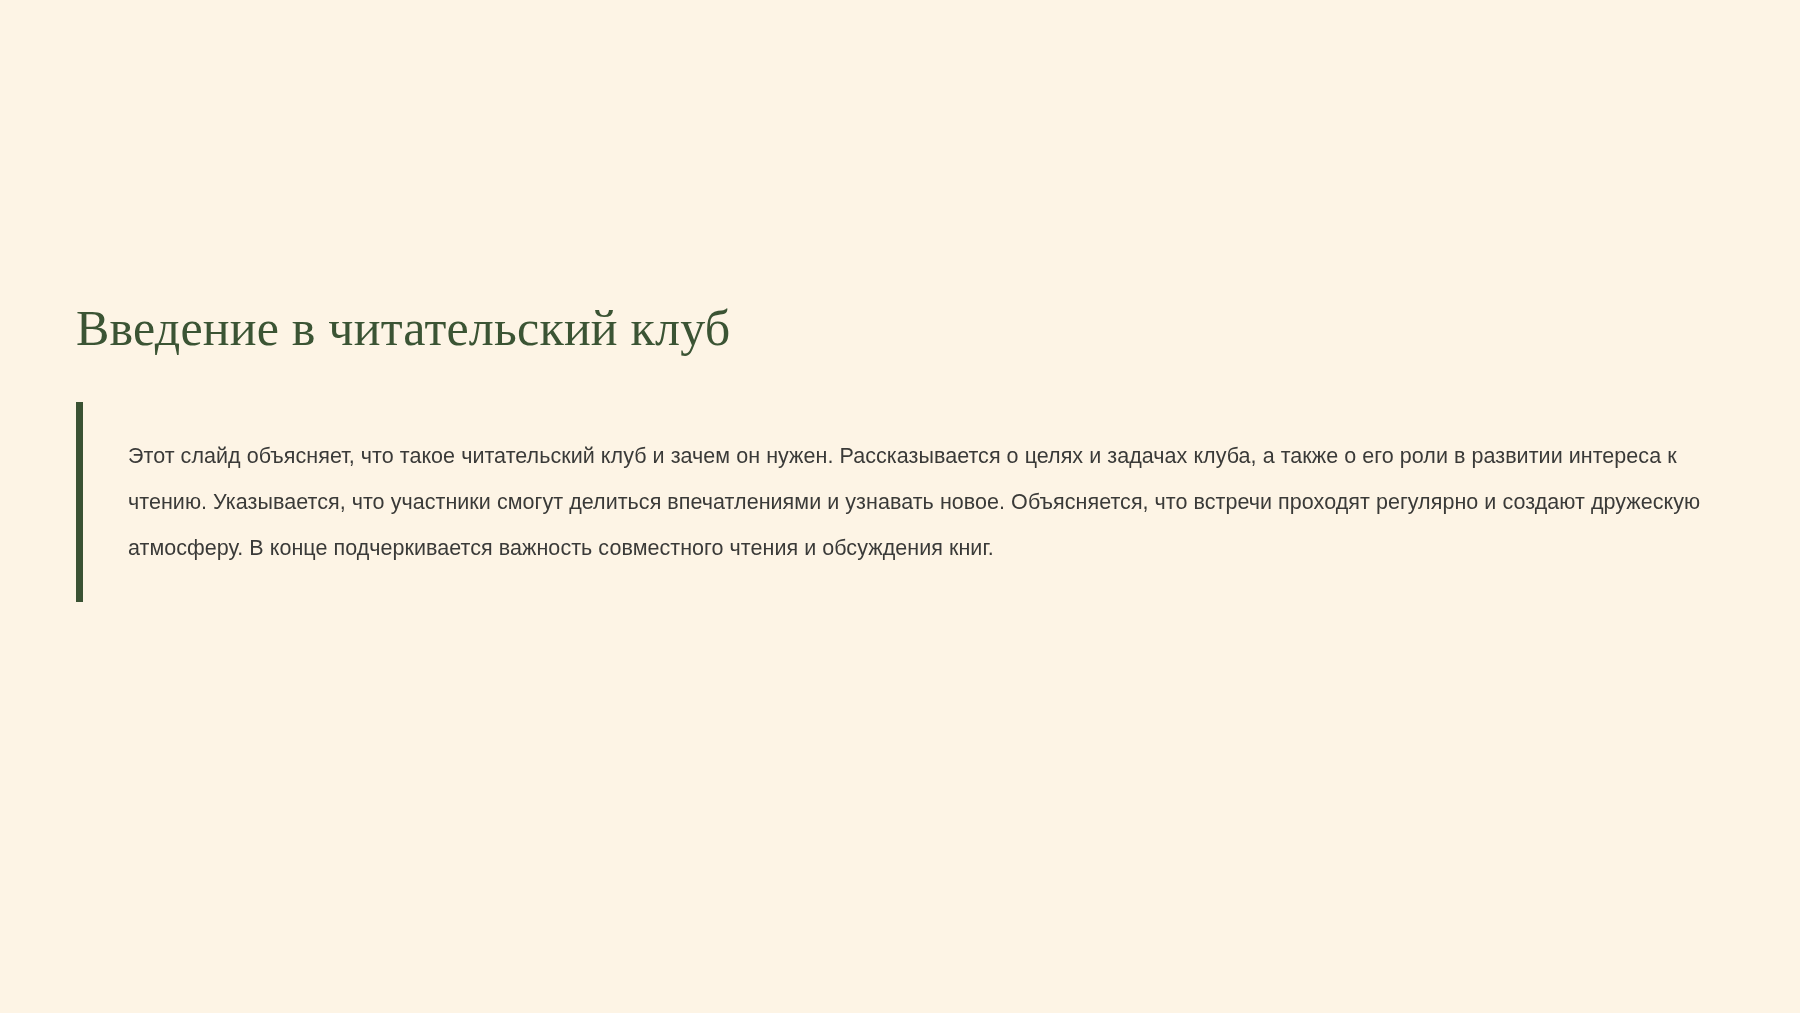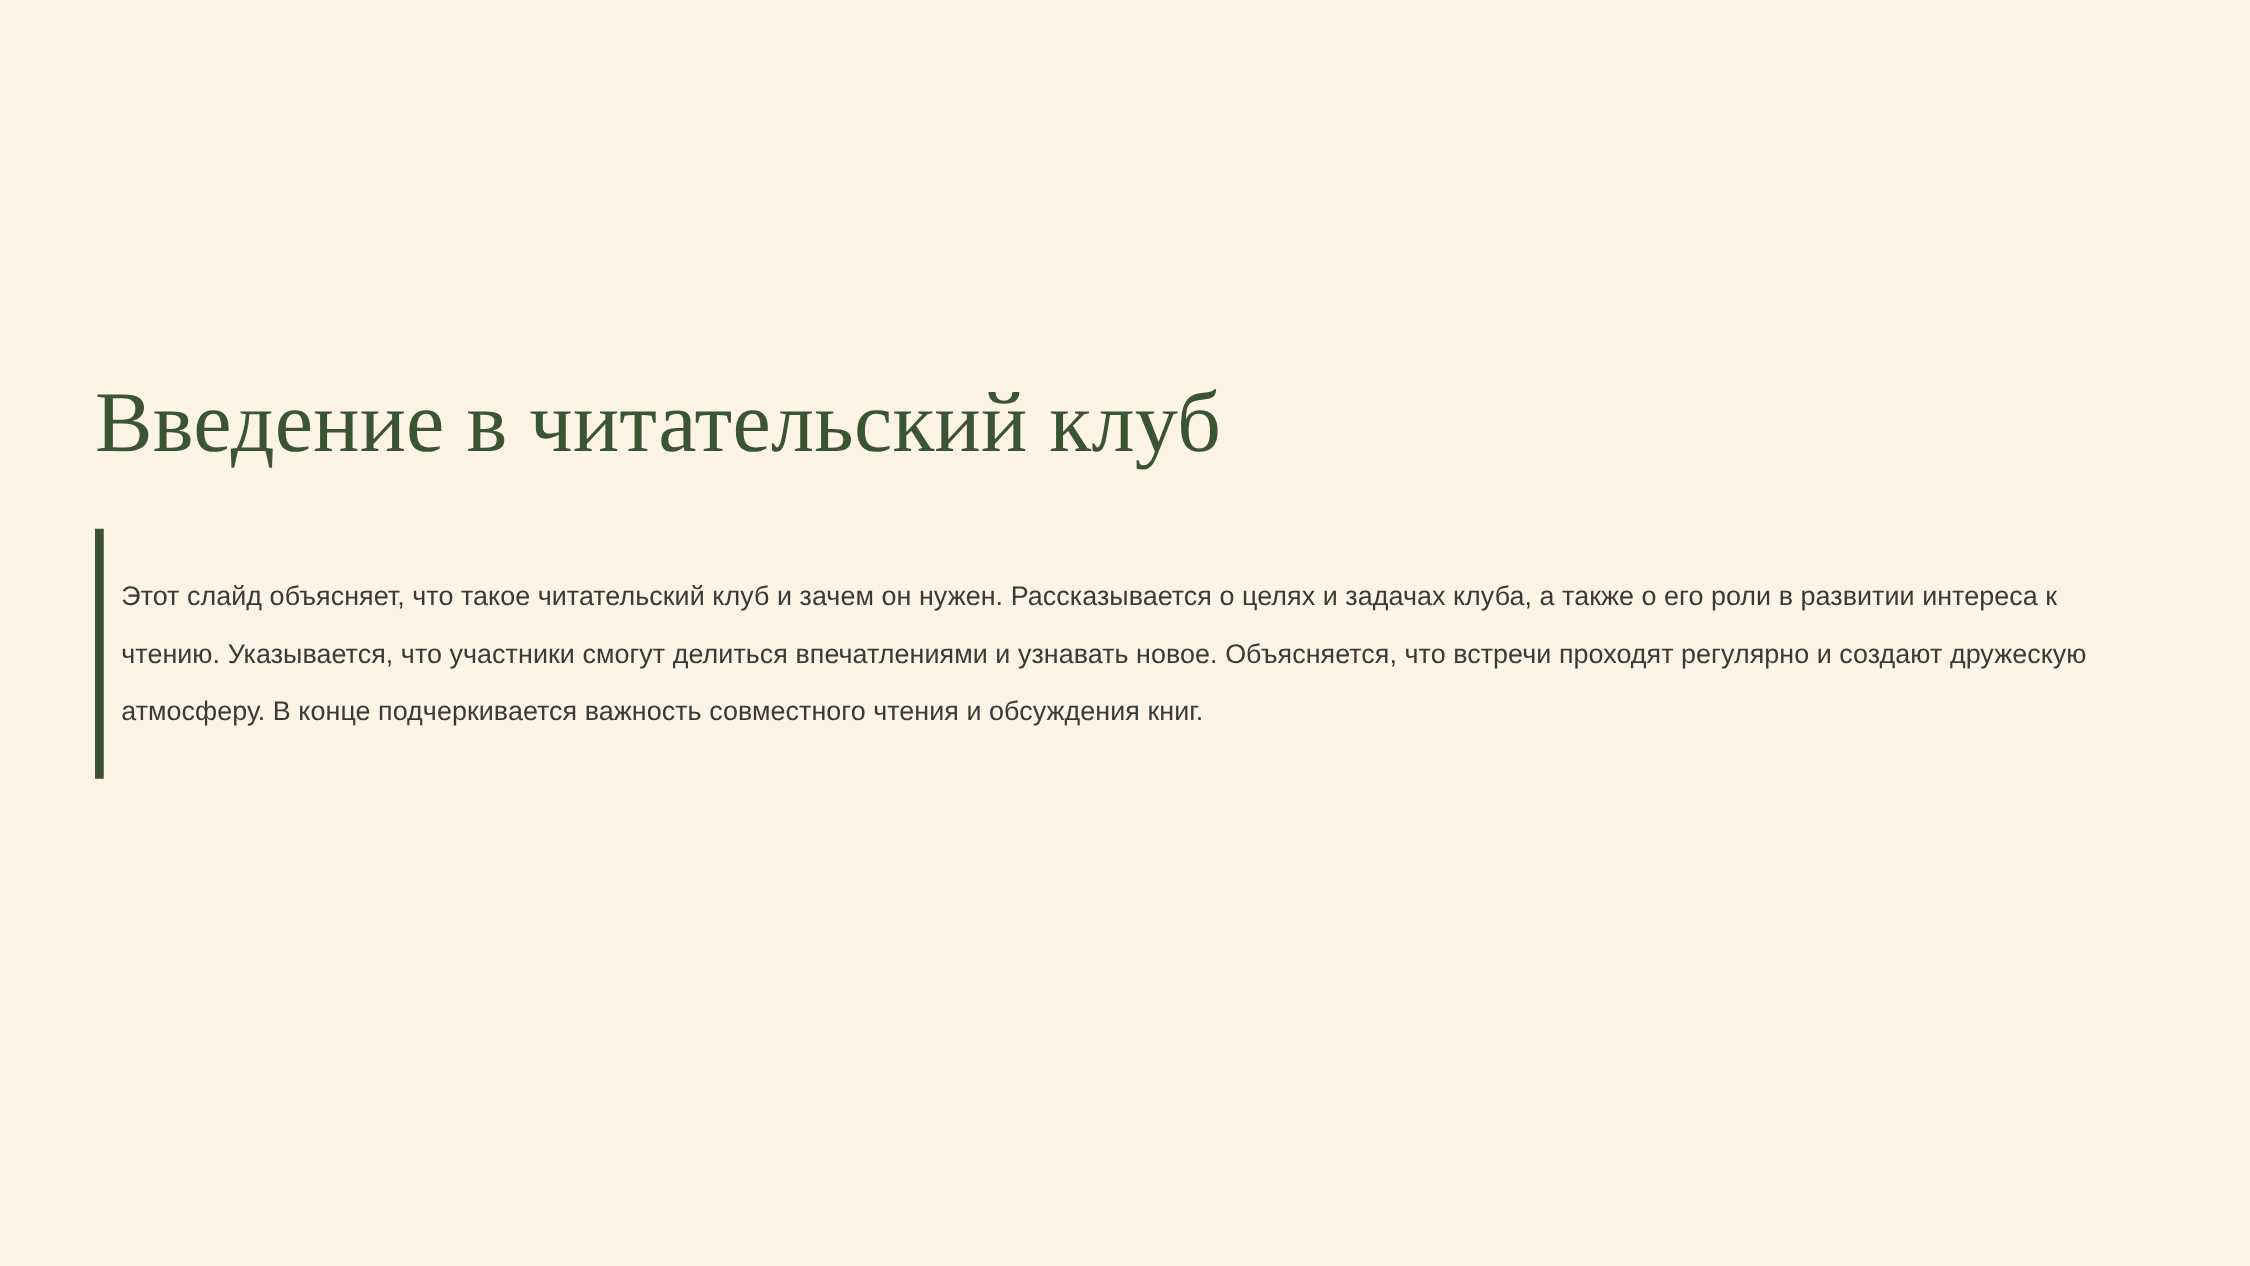--- a/index.html
+++ b/index.html
@@ -23,34 +23,34 @@
 
   .slide-content {
     position: absolute;
     left: 76px;
     top: 300px;
     width: 1680px;
   }
 
   .slide-title {
     font-family: "Liberation Serif", "DejaVu Serif", serif;
-    font-size: 69px;
+    font-size: 50px;
     line-height: 1.12;
     font-weight: 400;
     color: #3b5434;
     letter-spacing: 0.2px;
     margin: 0;
     padding: 0;
     white-space: nowrap;
   }
 
   .body-block {
     position: relative;
     margin-top: 46px;
-    padding-left: 21px;
+    padding-left: 52px;
     min-height: 200px;
     display: flex;
     align-items: center;
   }
 
   .accent-bar {
     position: absolute;
     left: 0;
     top: 0;
     width: 7px;

